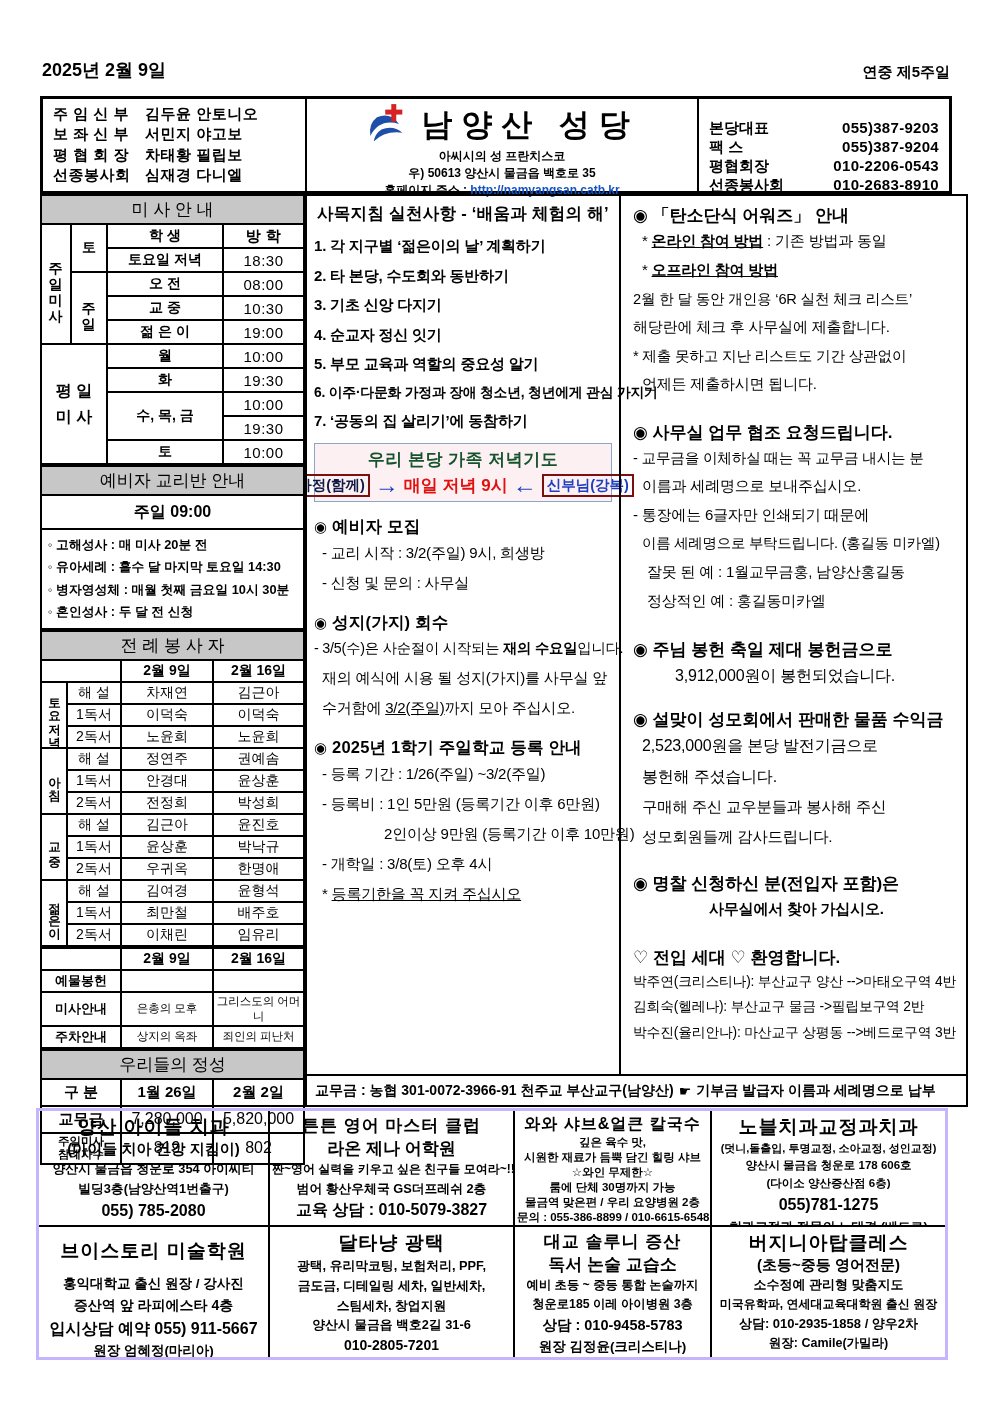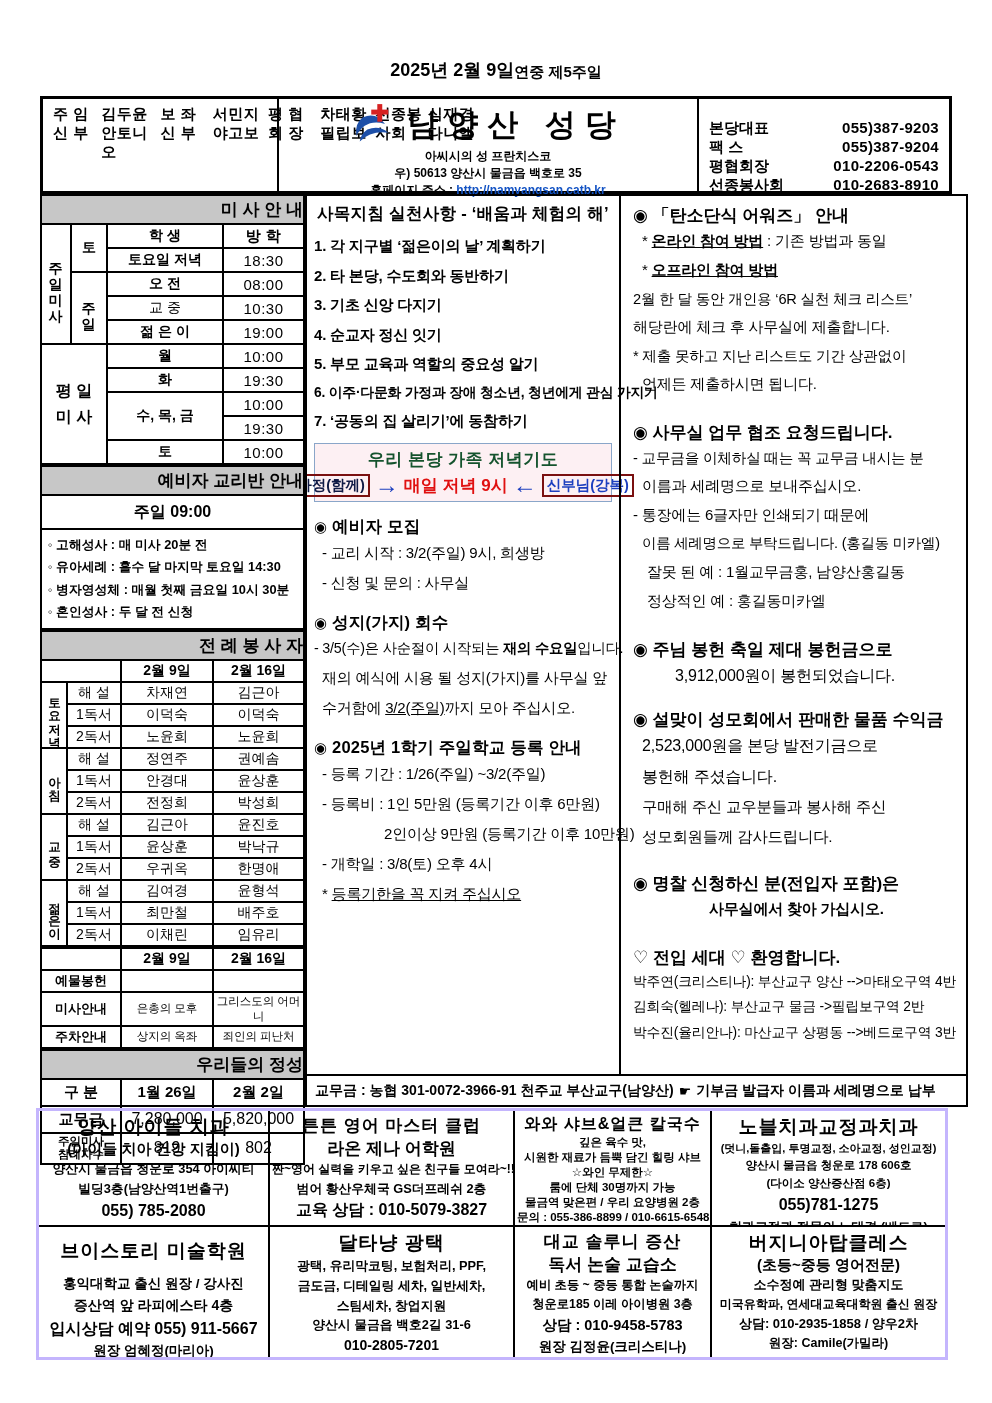--- a/index.html
+++ b/index.html
@@ -3,26 +3,26 @@
 <meta charset="utf-8">
 <style>
   * { box-sizing: border-box; margin: 0; padding: 0; }
   html,body { background:#e8e8e8; }
   .page {
     position: relative; width: 992px; height: 1403px; margin: 0 auto;
     background: #fff; color:#000;
     font-family: "Liberation Sans","DejaVu Sans",sans-serif;
   }
   
-  .topbar { position:absolute; top:58px; left:42px; right:42px; display:flex; justify-content:center; align-items:flex-end; }
+  .topbar { position:absolute; top:58px; left:42px; right:42px; display:flex; justify-content:space-between; align-items:flex-end; }
   .topbar .date { font-size:18px; font-weight:600; }
   .topbar .week { font-size:15px; font-weight:600; }
   
   .hdr { position:absolute; top:96px; left:40px; width:912px; height:98px; border:3px solid #000; display:flex; }
-  .hdr-clergy { width:236px; border-right:2px solid #000; padding:6px 10px; display:flex; justify-content:space-between; }
+  .hdr-clergy { width:264px; border-right:2px solid #000; padding:6px 10px; display:flex; flex-direction:column; justify-content:space-between; }
   .clergy-row { display:flex; font-size:15px; font-weight:600; letter-spacing:.5px; }
   .clergy-row .role { width:92px; }
   .hdr-center { flex:1; border-right:2px solid #000; text-align:center; padding-top:4px; position:relative; }
   .church-line { display:flex; align-items:center; justify-content:center; gap:10px; }
   .church-name { font-size:31px; font-weight:bold; letter-spacing:9px; }
   .patron { font-size:12px; font-weight:bold; margin-top:1px; }
   .addr { font-size:12px; font-weight:bold; }
   .home { font-size:12px; font-weight:bold; }
   .home .url { color:#1353c4; text-decoration:underline; font-weight:bold; }
   .hdr-contacts { width:250px; padding:20px 10px; display:flex; flex-direction:column; justify-content:space-between; }
@@ -31,21 +31,21 @@
   .contact-row .cv { flex:1; text-align:right; font-weight:600; letter-spacing:.3px; }
   .logo-svg { width:46px; height:44px; }
   
   .main { position:absolute; top:194px; left:40px; width:912px; height:913px; display:flex; }
   .col-left { width:265px; }
   .mr-box { flex:1; border:2px solid #000; display:flex; flex-direction:column; }
   .mr-cols { flex:1; display:flex; overflow:hidden; }
   .col-mid { width:312px; padding:5px 7px 0 7px; }
   .col-right { flex:1; border-left:2px solid #000; padding:8px 10px 0 12px; }
   
-  .bar { border:2px solid #000; border-bottom:none; background:#c7c7c7; text-align:right; font-weight:bold; font-size:17px; padding:2px 0; }
+  .bar { border:2px solid #000; border-bottom:none; background:#c7c7c7; text-align:center; font-weight:normal; font-size:17px; padding:2px 0; }
   table { border-collapse:collapse; width:265px; table-layout:fixed; }
   td { border:2px solid #000; text-align:center; vertical-align:middle; font-size:14px; padding:1px 0; overflow:hidden; }
   .vtext { writing-mode:vertical-rl; text-orientation:upright; letter-spacing:2px; font-weight:600; margin:0 auto; }
   .mass td { height:24px; }
   .mass .time { font-size:15px; letter-spacing:.5px; }
   .cat-time td { font-size:16px; font-weight:600; height:34px; }
   .cat-info { border:2px solid #000; border-top:none; padding:4px 2px 4px 6px; }
   .cat-info div { font-size:12.8px; font-weight:600; text-align:left; line-height:1.75; white-space:nowrap; }
   .servers td { height:21px; font-size:14px; }
   .servers .gname { font-size:12.5px; letter-spacing:0; }
@@ -200,21 +200,21 @@
               <td class="time">18:30</td>
             </tr>
         <tr>
           <td rowspan="3">
                 <div class="vtext">주일</div>
               </td>
           <td style="font-weight:600">오  전</td>
           <td class="time">08:00</td>
         </tr>
         <tr>
-              <td style="font-weight:400">교  중</td>
+              <td style="font-weight:700">교  중</td>
               <td class="time">10:30</td>
             </tr>
         <tr>
               <td style="font-weight:600">젊 은 이</td>
               <td class="time">19:00</td>
             </tr>
         <tr>
           <td colspan="2" rowspan="5" style="font-size:16px;font-weight:600;line-height:1.6">
                 <div style="width:52px;margin:0 auto">평 일   미 사</div>
               </td>

